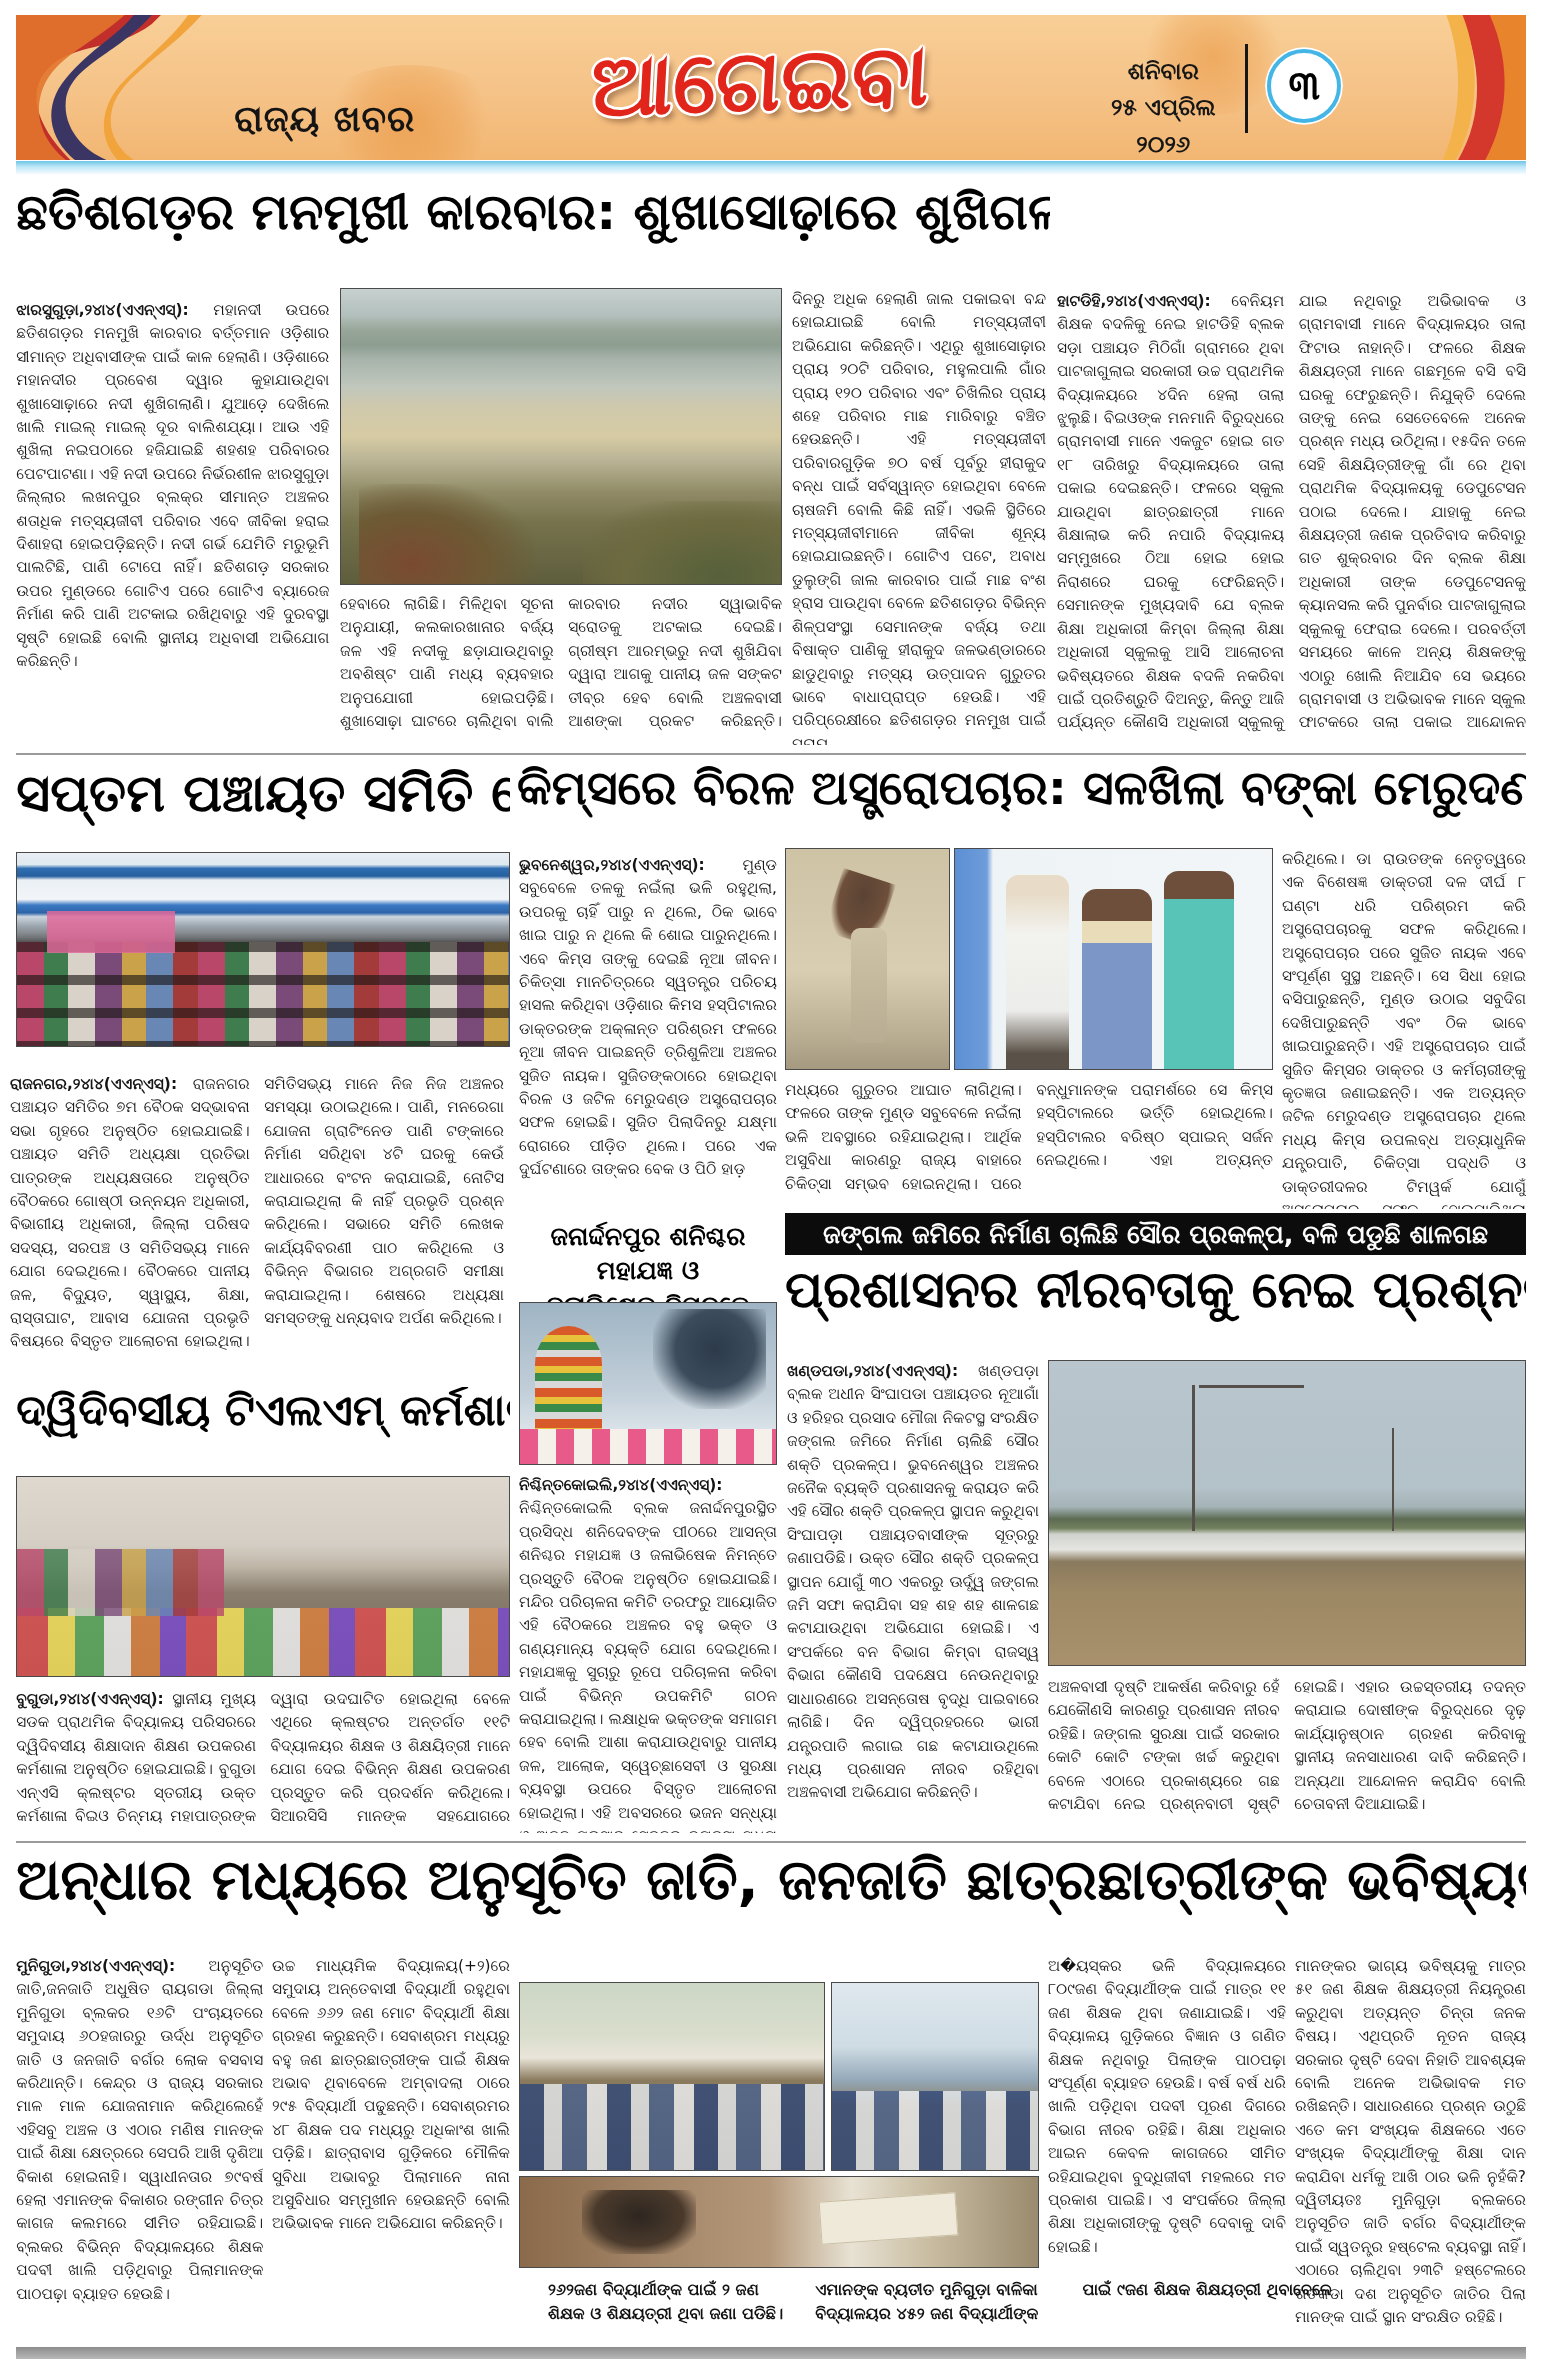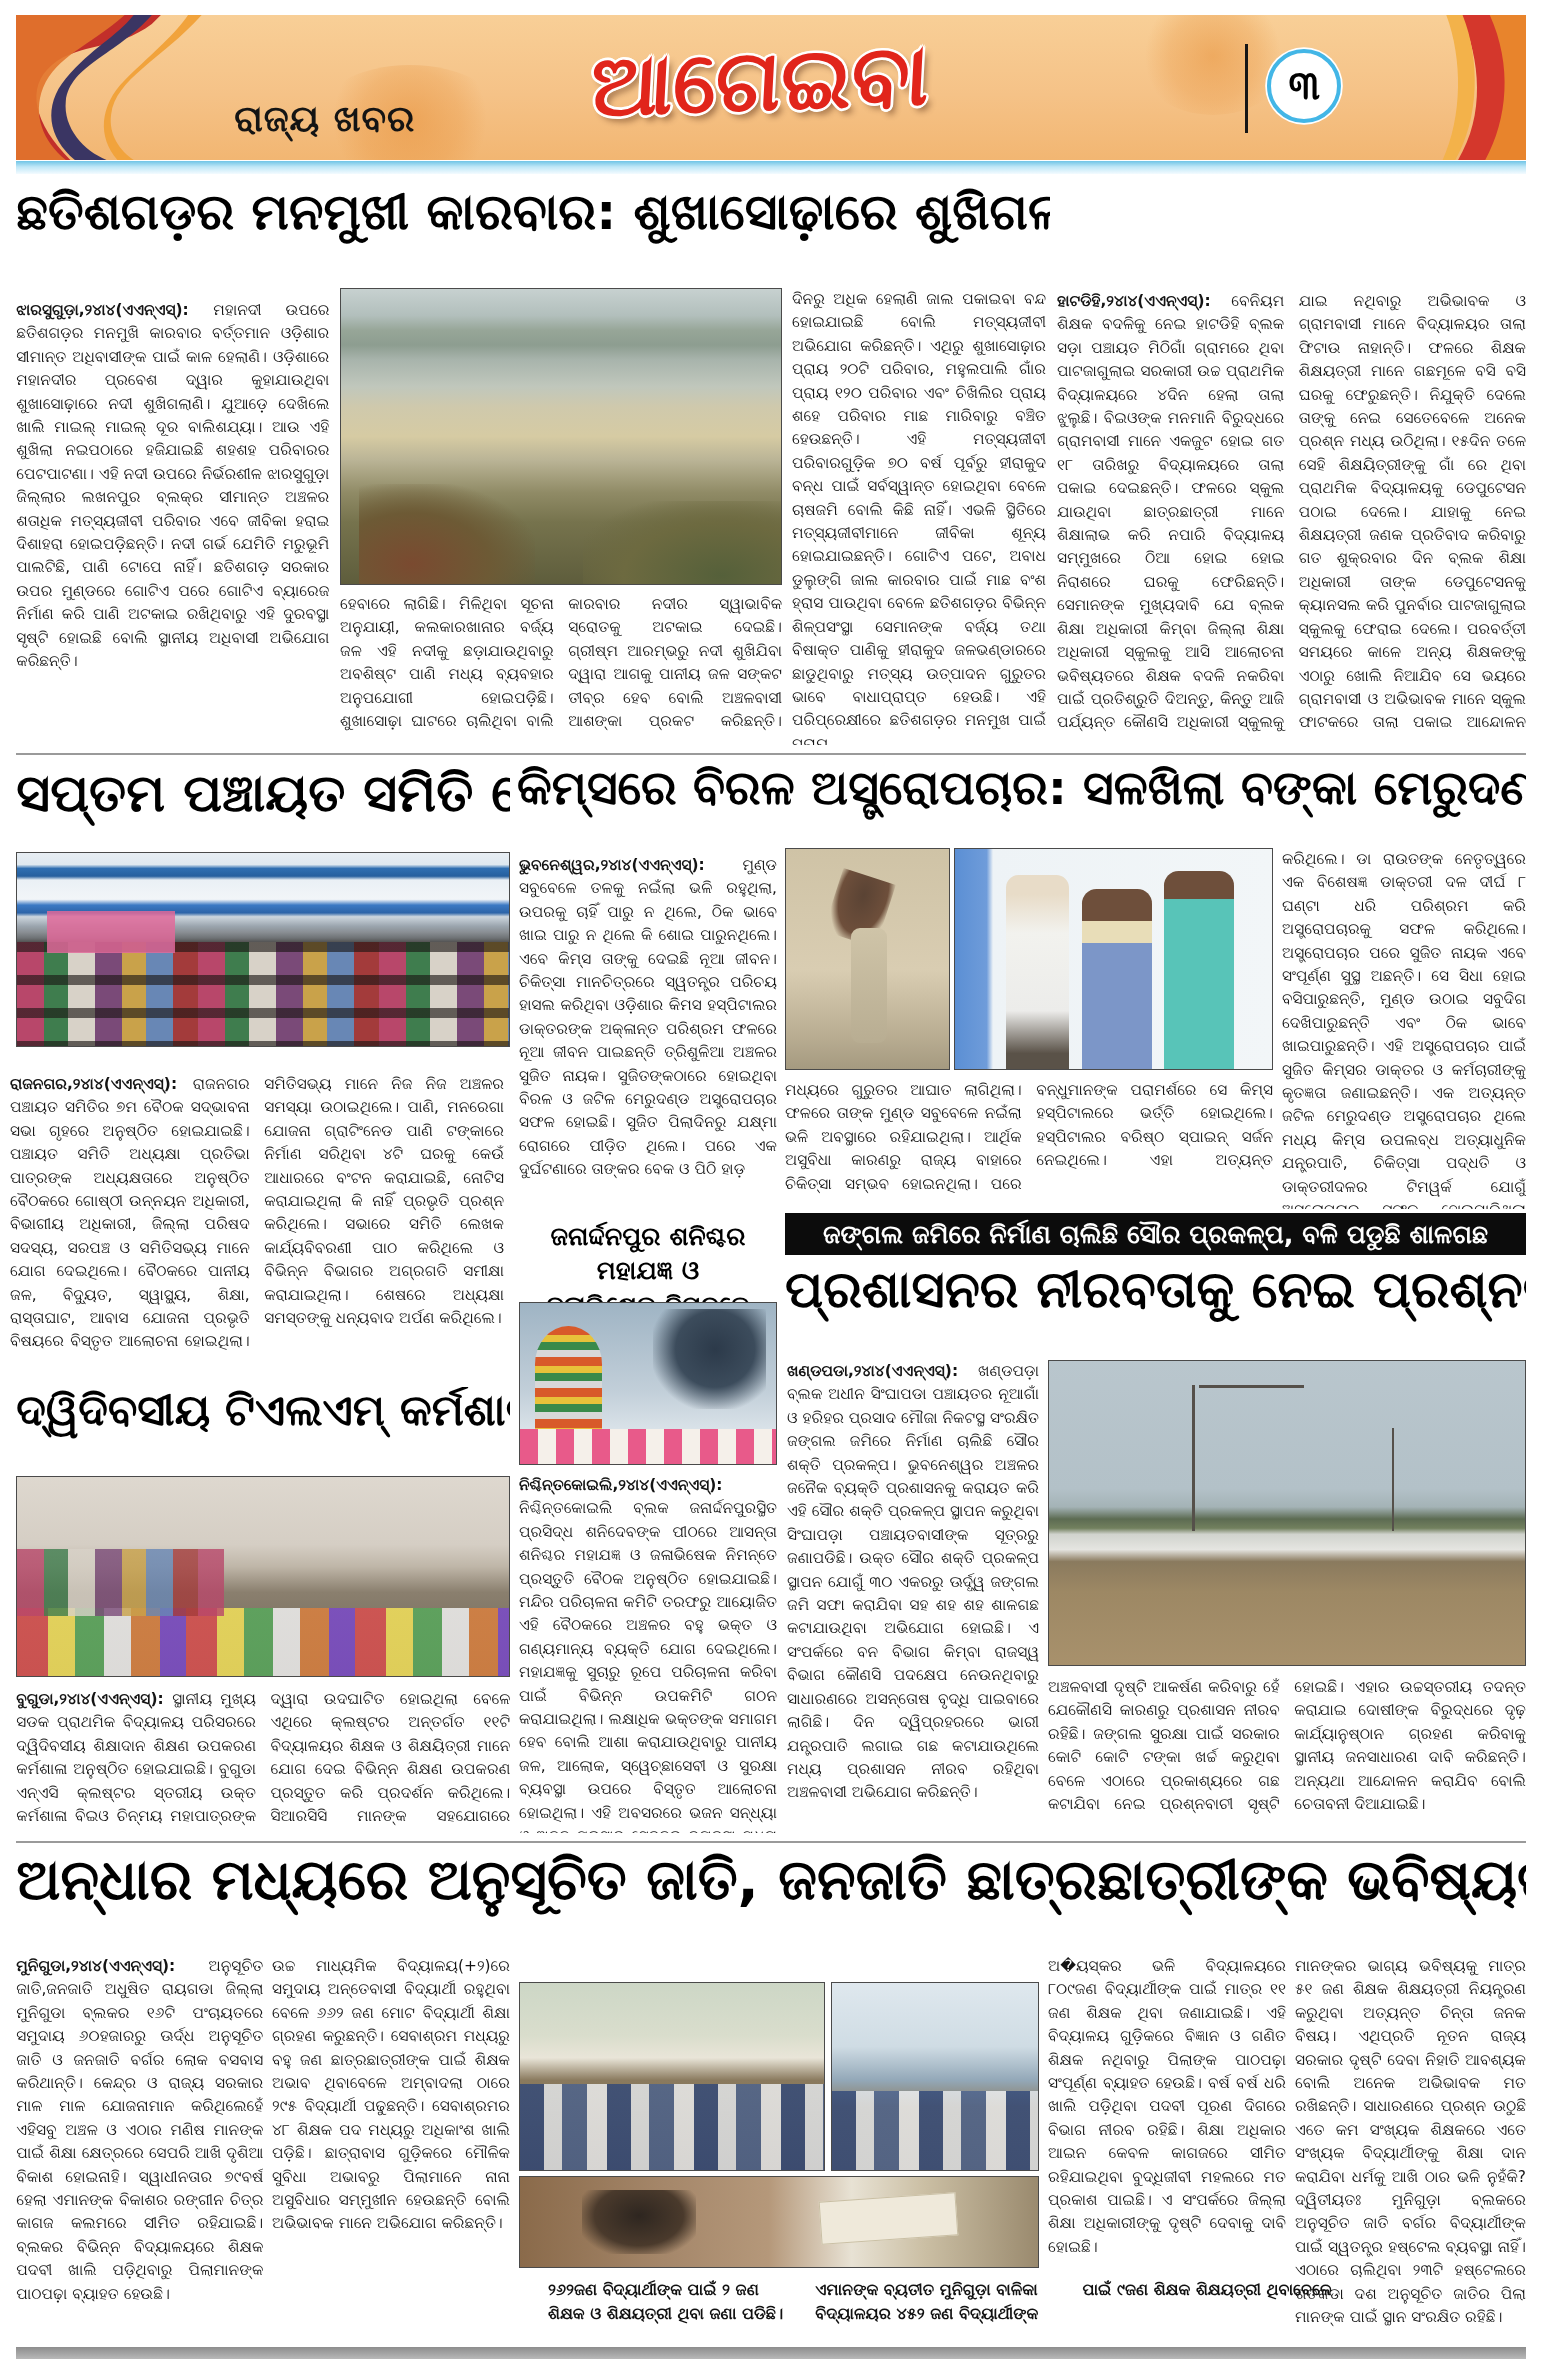--- a/index.html
+++ b/index.html
@@ -60,20 +60,24 @@
     </svg>
     <svg class="abs" style="right:0;top:0;" width="154" height="145" viewBox="0 0 170 160">
       <path d="M170,0 L170,160 L120,160 C150,110 140,60 110,0 Z" fill="#e8842c"></path>
       <path d="M130,0 C155,55 150,115 125,160 L95,160 C125,110 120,50 98,0 Z" fill="#d4372c"></path>
       <path d="M100,0 C120,50 118,115 92,160 L78,160 C100,112 100,48 82,0 Z" fill="#f3b24a"></path>
     </svg>
     <div class="abs mandala" style="left:299px;top:50px;width:190px;height:109px;"></div>
     <div class="abs mandala" style="right:236px;top:-18px;width:154px;height:118px;"></div>
     <div class="abs mast-label" style="left:218px;top:83px;">ରାଜ୍ୟ ଖବର</div>
     <div class="abs mast-title" style="left:472px;top:16.3px;width:544px;text-align:center;">ଆଗେଇବା</div>
+    <div class="abs mast-date" style="left:1079px;top:38px;width:136px;">
+      <div>ଶନିବାର</div>
+      <div>୨୫ ଏପ୍ରିଲ ୨୦୨୬</div>
+    </div>
     <div class="abs" style="left:1229px;top:29px;width:2.7px;height:89px;background:#161616;"></div>
     <div class="abs page-circle" style="left:1251px;top:34px;">
       <span>୩</span>
     </div>
   </div>
   <div class="abs blue-bar" style="left:16.3px;top:161px;width:1510px;height:12.7px;"></div>
 
   <div class="abs hl" style="left:16.3px;top:185px;width:1034px;height:102px;font-size:50px;">ଛତିଶଗଡ଼ର ମନମୁଖୀ କାରବାର: ଶୁଖାସୋଢ଼ାରେ ଶୁଖିଗଲାଣି ମହାନଦୀ</div>
 
   <div class="abs bt" style="left:16.3px;top:299px;width:313px;height:446px;">

